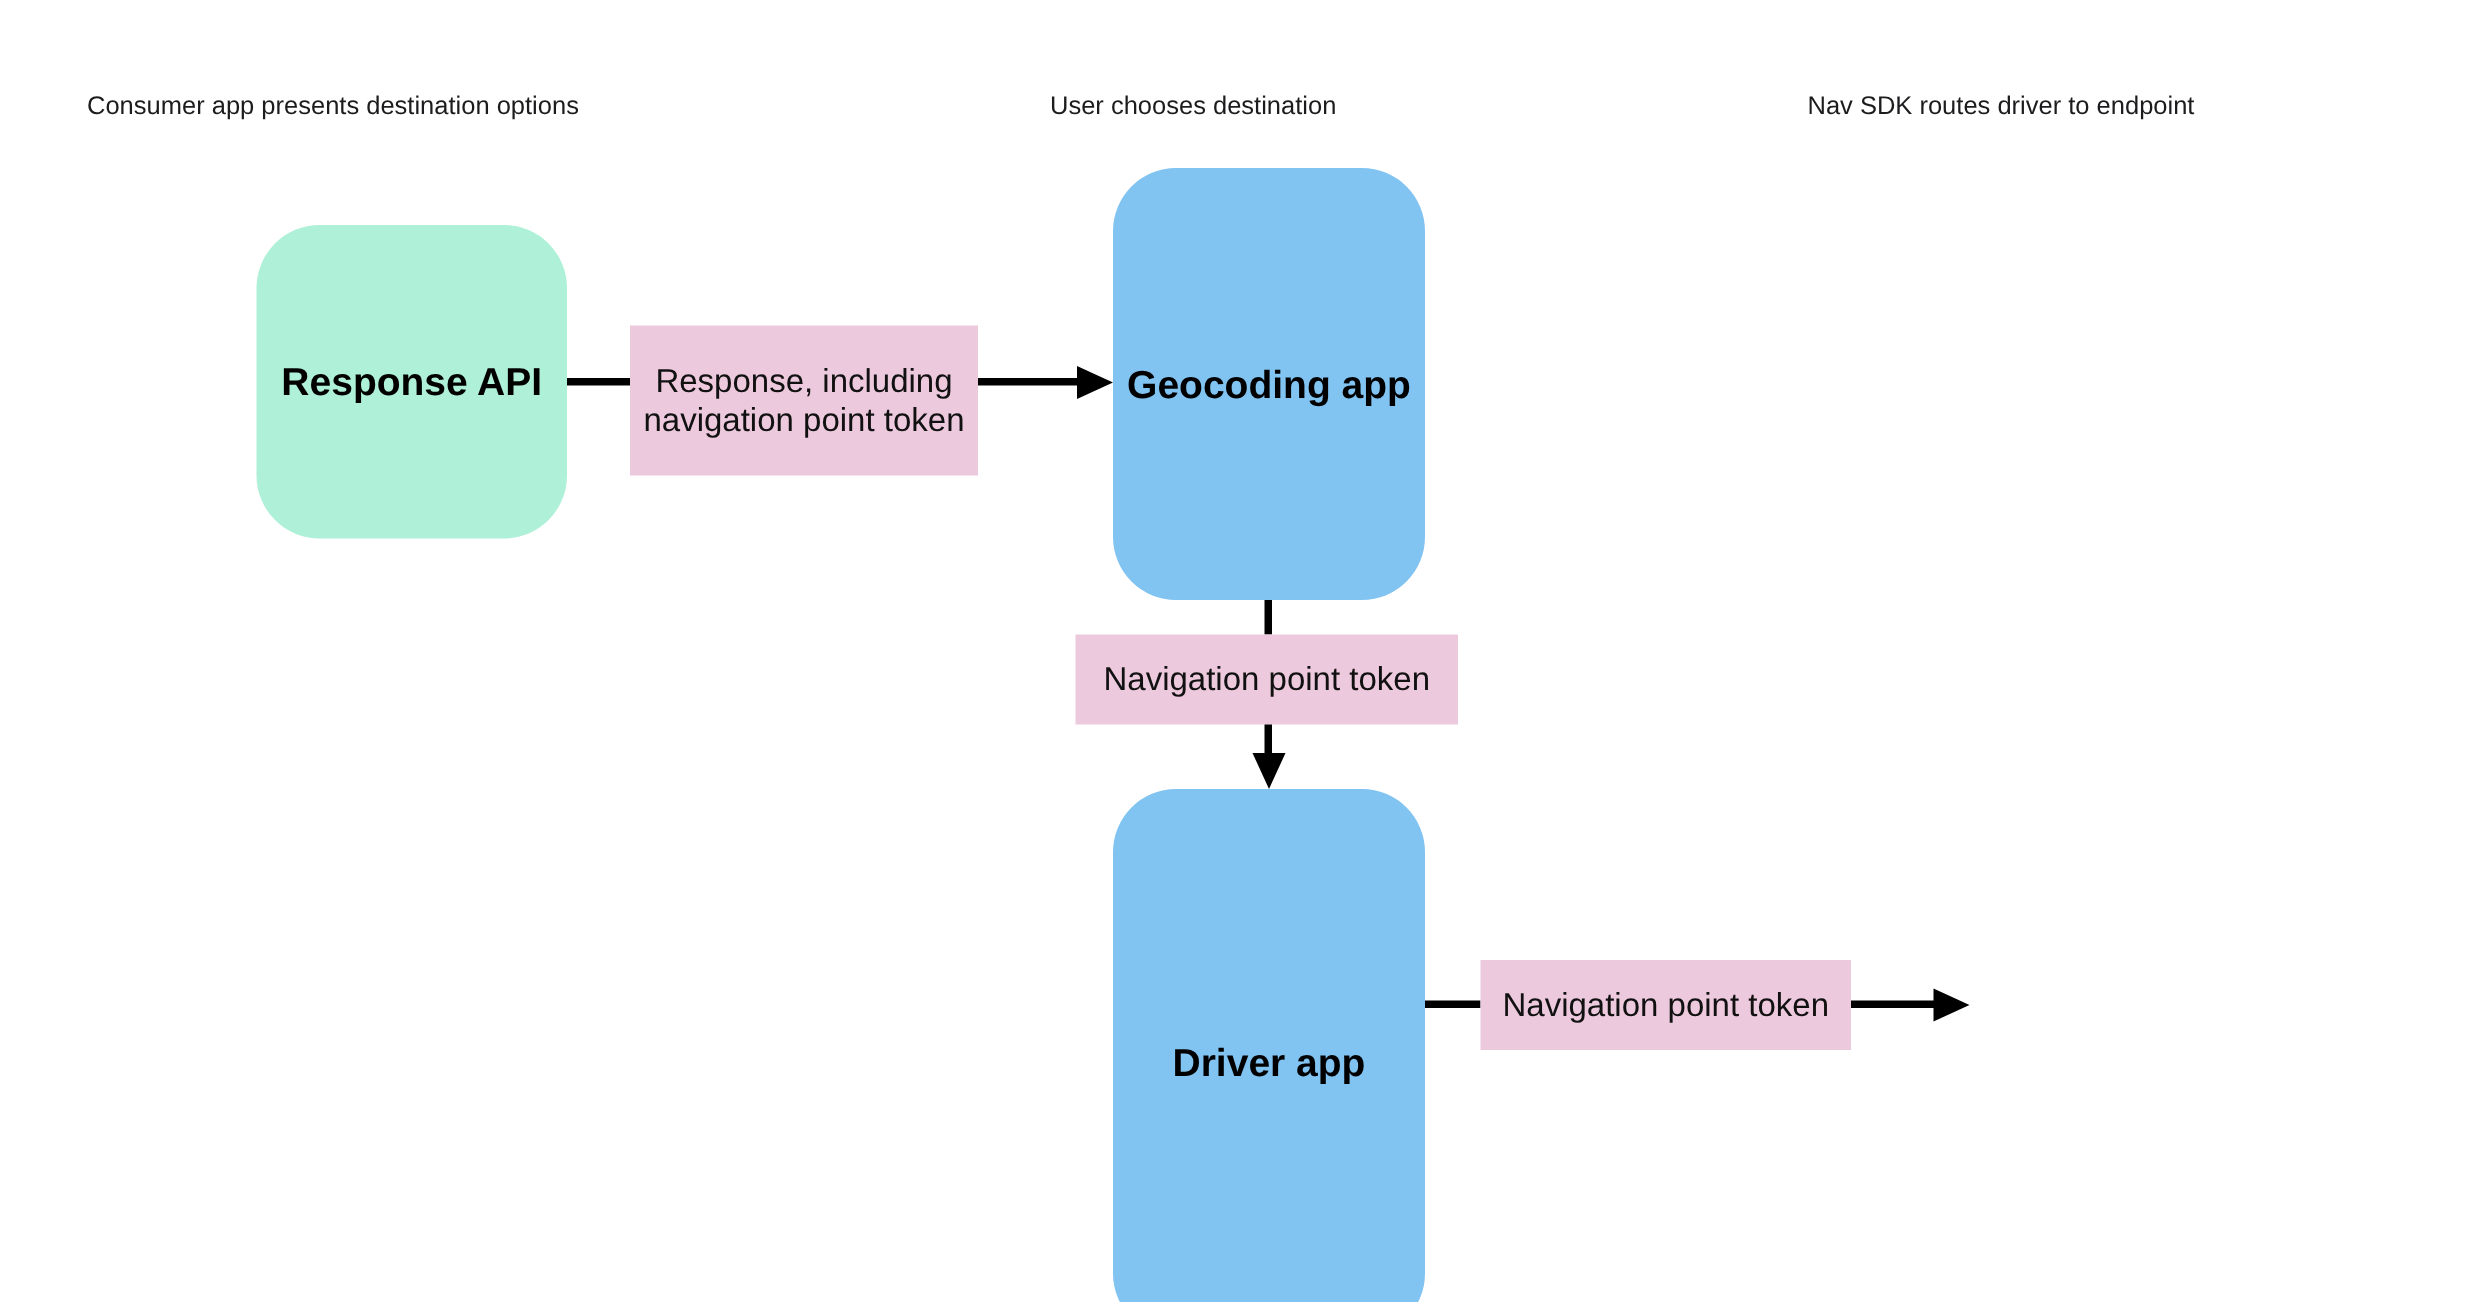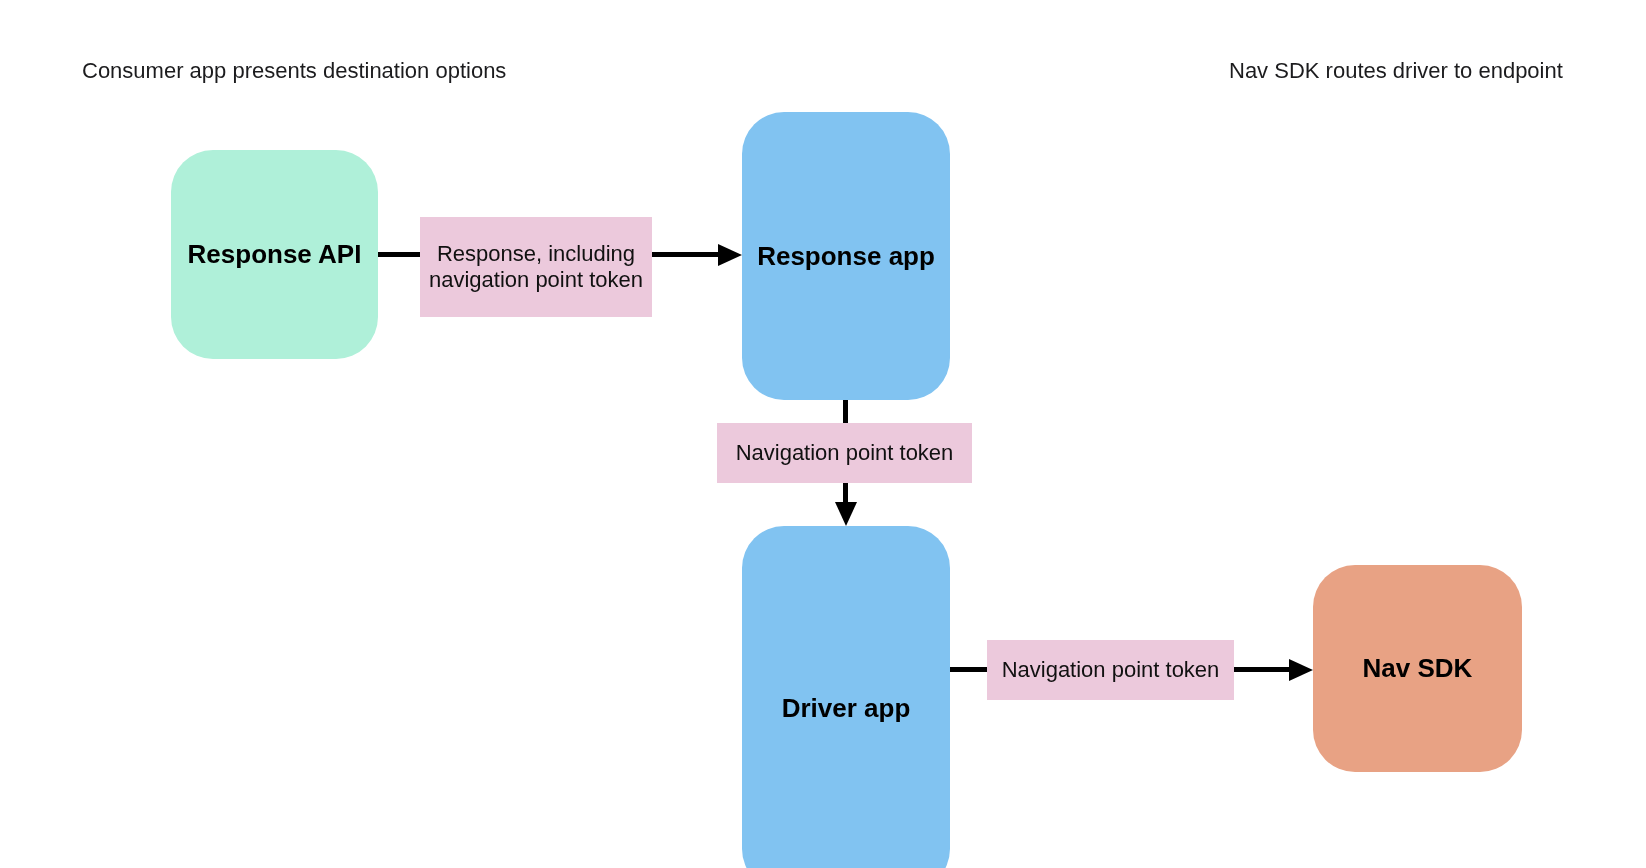--- a/index.html
+++ b/index.html
@@ -6,25 +6,24 @@
   .canvas {
     position: relative;
     width: 1646px;
     height: 868px;
     background: #ffffff;
     font-family: "Liberation Sans", sans-serif;
     overflow: hidden;
   }
   .hdr {
     position: absolute;
-    font-size: 22px;
+    font-size: 17px;
     line-height: 27px;
     color: #1c1c1e;
     white-space: nowrap;
-    margin-left: 24px;
   }
   .node {
     position: absolute;
     border-radius: 42px;
     display: flex;
     align-items: center;
     justify-content: center;
     font-weight: 700;
     font-size: 26px;
     color: #000000;
@@ -55,29 +54,29 @@
     border-right: 11px solid transparent;
     border-top: 24px solid #000000;
   }
 </style>
 </head>
 <body>
 
 <div class="canvas">
 
   <div class="hdr" style="left:58px; top:57px;">Consumer app presents destination options</div>
+  <div class="hdr" style="left:700px; top:57px;">User chooses destination</div>
   <div class="hdr" style="left:1205px; top:57px;">Nav SDK routes driver to endpoint</div>
 
   <div class="node" style="left: 171px; top: 150px; width: 207px; height: 209px; background-color: rgb(175, 240, 217);">Response API</div>
 
-  <div class="node" style="left: 742px; top: 112px; width: 208px; height: 288px; background-color: rgb(129, 195, 241);">Response app</div>
+  <div class="node" style="left: 742px; top: 112px; width: 208px; height: 288px; background-color: rgb(129, 195, 241);">Geocoding app</div>
 
   <div class="node" style="left: 742px; top: 526px; width: 208px; height: 365px; background-color: rgb(129, 195, 241);">Driver app</div>
 
-  <div class="node" style="left: 1313px; top: 565px; width: 209px; height: 207px; background-color: rgb(232, 162, 132);">Nav SDK</div>
 
   <div class="line" style="left:378px; top:252px; width:42px; height:5px;"></div>
   <div class="edge-label" style="left: 420px; top: 217px; width: 232px; height: 100px; background-color: rgb(236, 201, 220);">Response, including navigation point token</div>
   <div class="line" style="left:652px; top:252px; width:68px; height:5px;"></div>
   <div class="head-right" style="left:718px; top:244px;"></div>
 
   <div class="line" style="left:843px; top:400px; width:5px; height:23px;"></div>
   <div class="edge-label" style="left: 717px; top: 423px; width: 255px; height: 60px; background-color: rgb(236, 201, 220);">Navigation point token</div>
   <div class="line" style="left:843px; top:483px; width:5px; height:21px;"></div>
   <div class="head-down" style="left:835px; top:502px;"></div>

